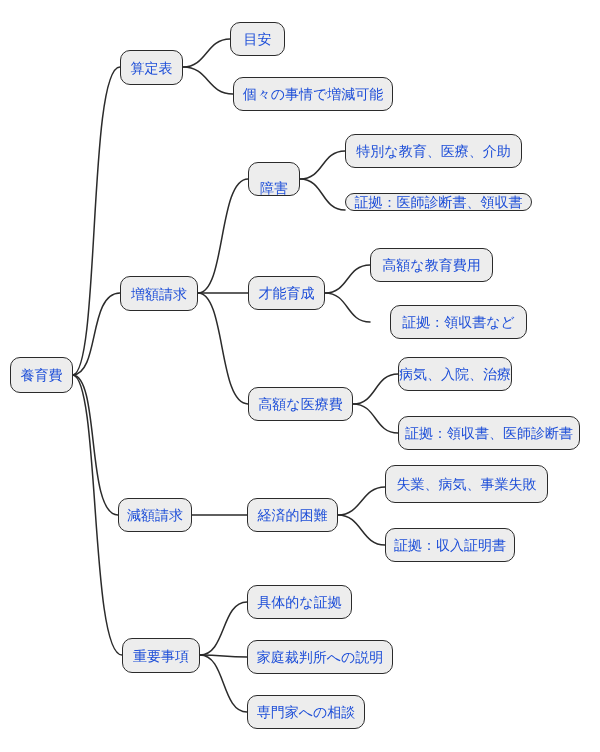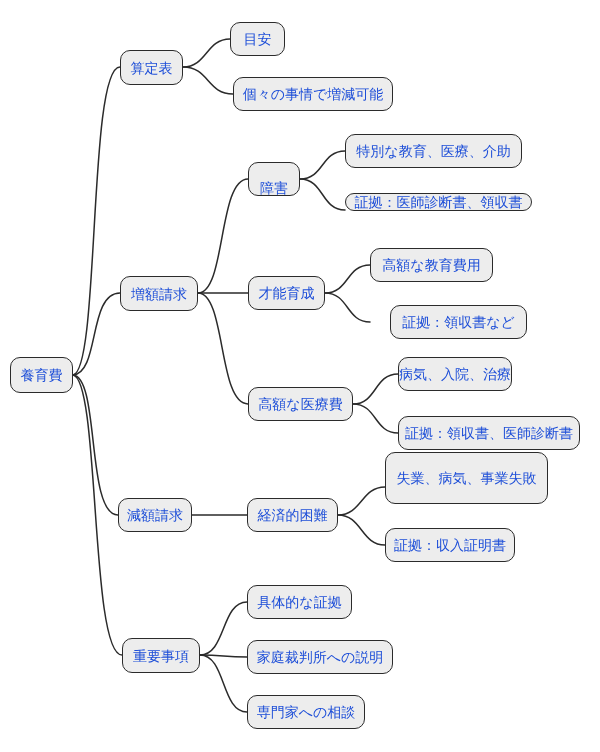--- a/index.html
+++ b/index.html
@@ -113,21 +113,21 @@
     </div>
   <div class="node" style="left:398px; top:416px; width:182px; height:34px;">
       <span>証拠：領収書、医師診断書</span>
     </div>
   <div class="node" style="left:118px; top:498px; width:74px;  height:34px;">
       <span>減額請求</span>
     </div>
   <div class="node" style="left:247px; top:498px; width:91px;  height:34px;">
       <span>経済的困難</span>
     </div>
-  <div class="node" style="left:385px; top:452px; width:163px; height:52px;">
+  <div class="node" style="left:385px; top:465px; width:163px; height:38px;">
       <span>失業、病気、事業失敗</span>
     </div>
   <div class="node" style="left:385px; top:528px; width:130px; height:34px;">
       <span>証拠：収入証明書</span>
     </div>
   <div class="node" style="left:247px; top:585px; width:105px; height:34px;">
       <span>具体的な証拠</span>
     </div>
   <div class="node" style="left:122px; top:638px; width:78px;  height:35px;">
       <span>重要事項</span>

